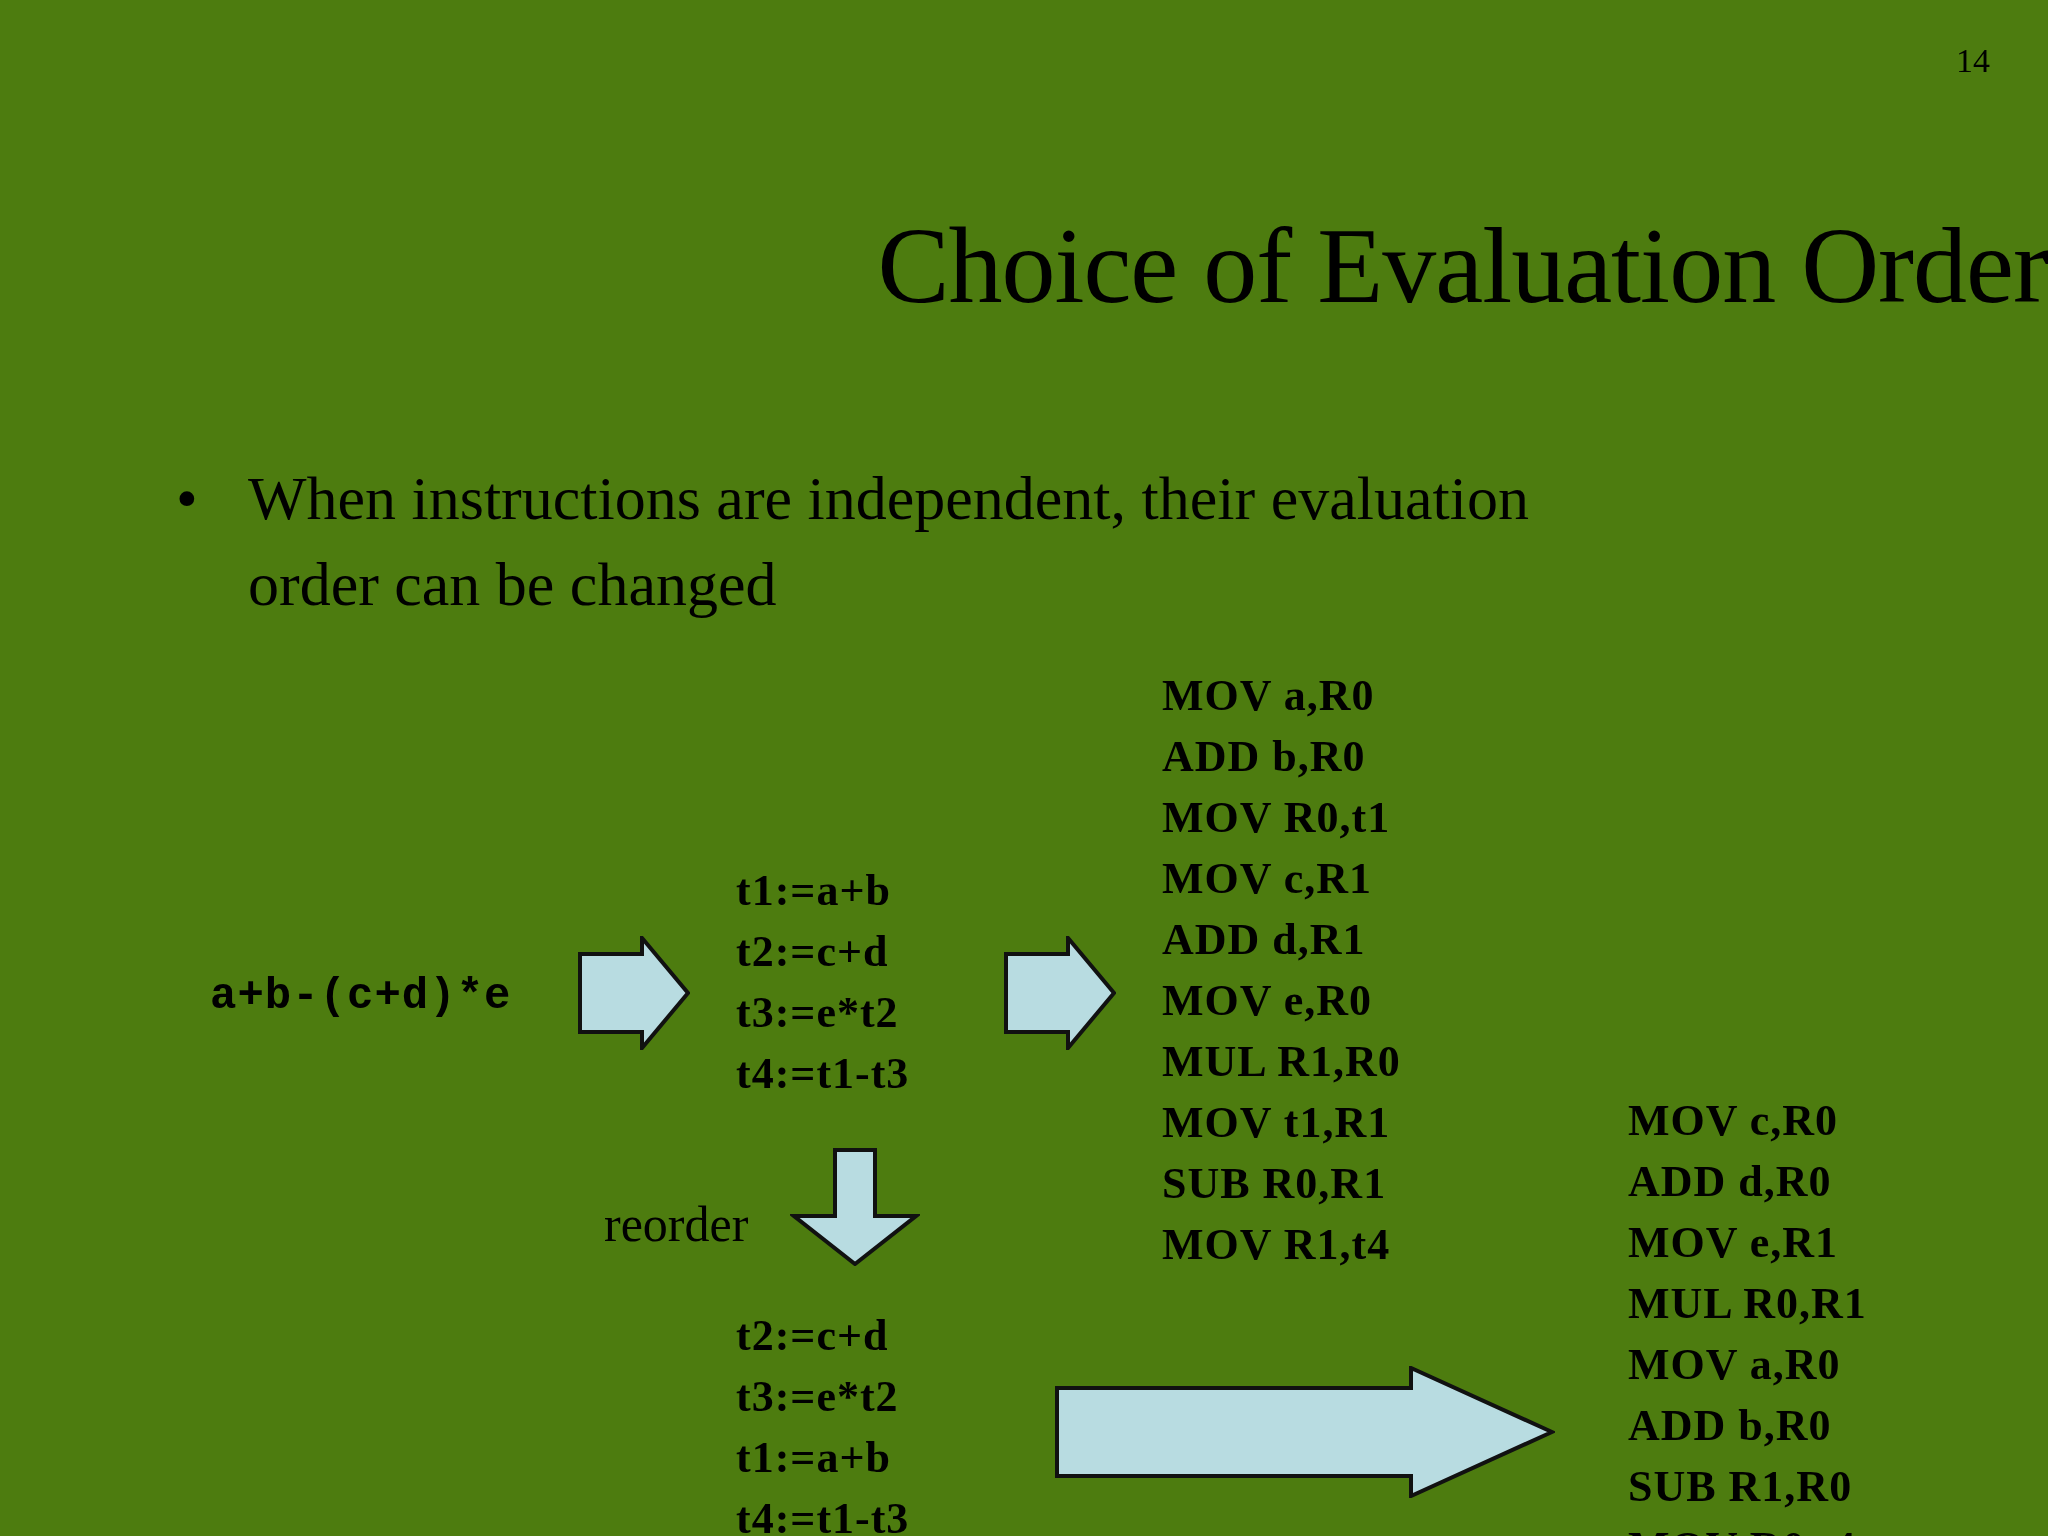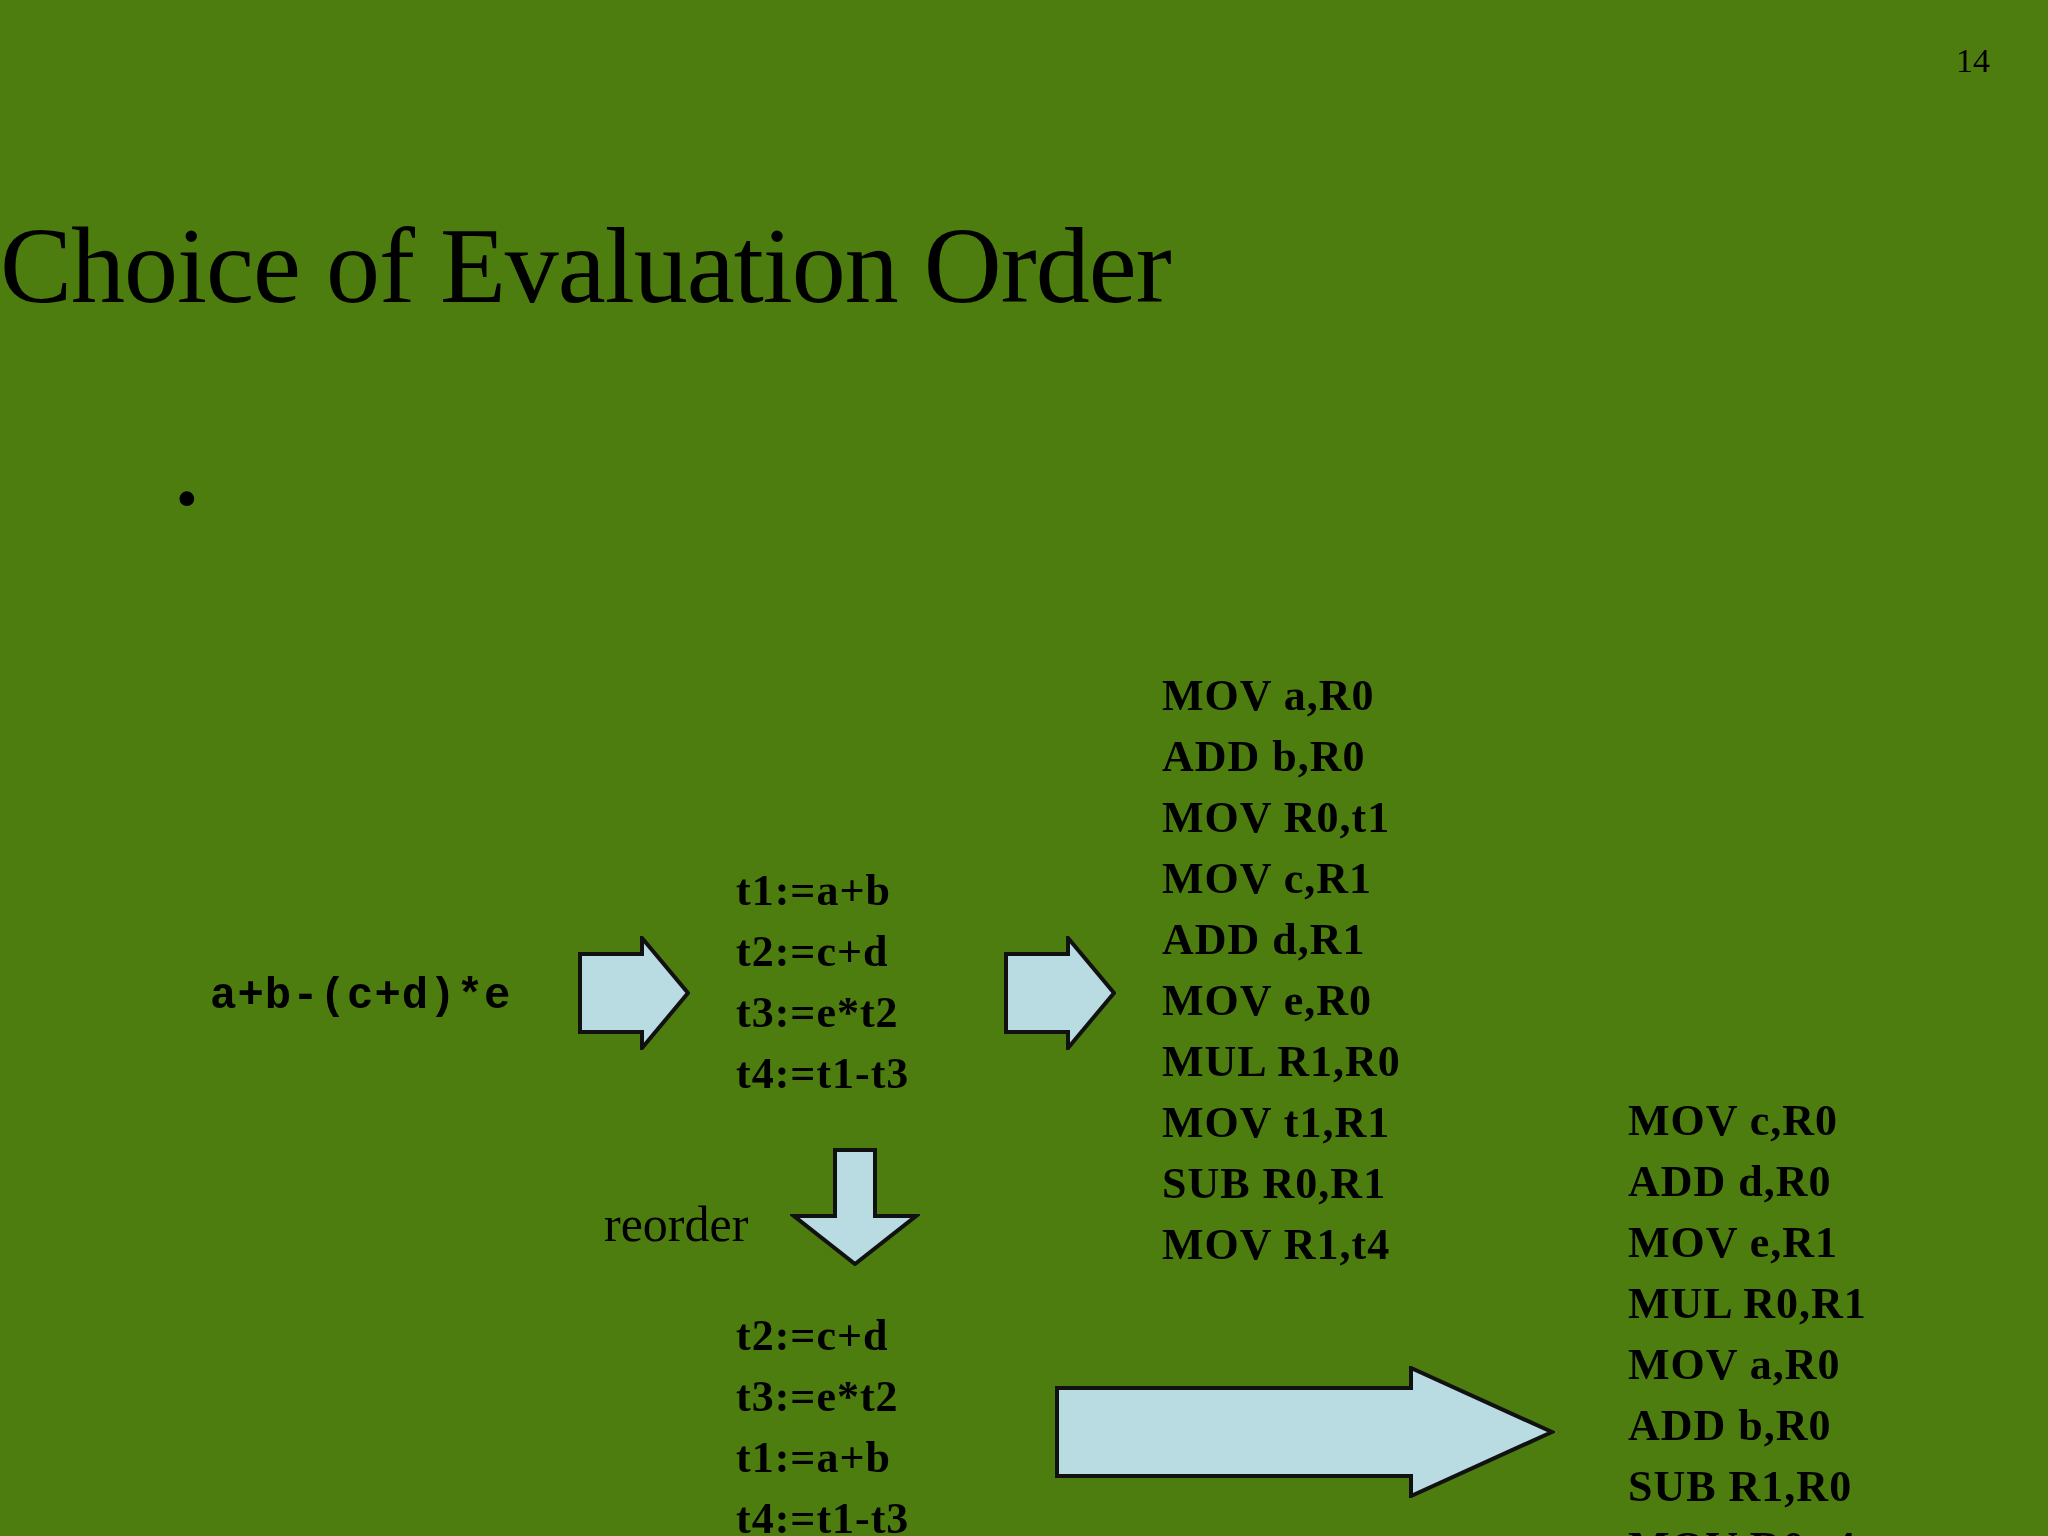--- a/index.html
+++ b/index.html
@@ -22,21 +22,21 @@
     font-family: "Liberation Serif", "DejaVu Serif", serif;
     font-size: 34px;
     color: #000000;
     line-height: 1;
   }
   .slide-title {
     position: absolute;
     left: 0;
     right: 0;
     top: 206px;
-    text-align: left;
+    text-align: right;
     font-family: "Liberation Serif", "DejaVu Serif", serif;
     font-size: 108px;
     font-weight: normal;
     color: #000000;
     letter-spacing: -1px;
     line-height: 1.12;
     white-space: nowrap;
   }
   .bullet-block {
     position: absolute;
@@ -99,20 +99,21 @@
 <body>
 
 <div id="slide">
 
   <div class="page-number">14</div>
 
   <div class="slide-title">Choice of Evaluation Order</div>
 
   <div class="bullet-block">
     <span class="bullet-dot">•</span>
+    <span class="bullet-text">When instructions are independent, their evaluation order can be changed</span>
   </div>
 
   <div class="expr-label" style="left:210px; top:966px;">a+b-(c+d)*e</div>
 
   <div class="arrow" style="left:578px; top:936px;">
     <svg width="112" height="114" viewBox="0 0 112 114">
       <polygon points="2,18 64,18 64,2 110,57 64,112 64,96 2,96" fill="#b8dce1" stroke="#111111" stroke-width="4" stroke-linejoin="miter"></polygon>
     </svg>
   </div>
 

